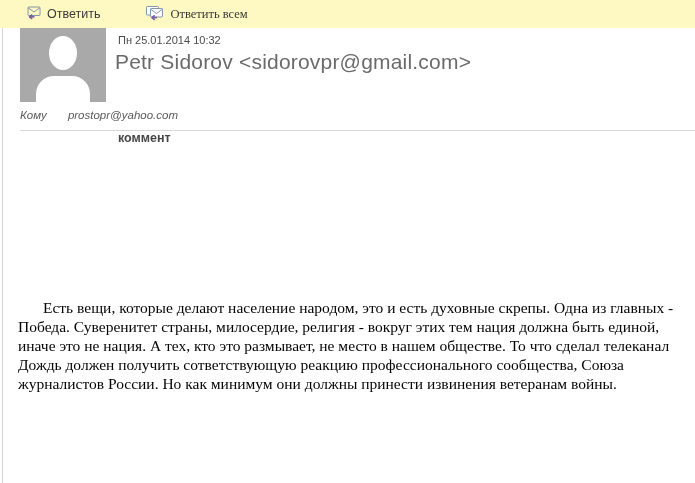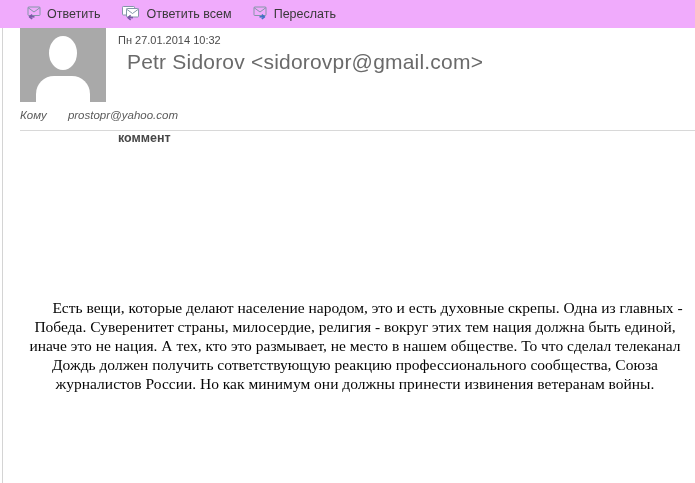--- a/index.html
+++ b/index.html
@@ -16,29 +16,30 @@
   }
   .left-border {
     position: absolute; left: 2px; top: 0; bottom: 0;
     width: 1px; background: #d4d4d4;
   }
 
   
   .toolbar {
     position: absolute; left: 0; top: 0; right: 0; height: 28px;
     display: flex; align-items: center;
-    background: #f0abfc;
+    background: #fef9c3;
+    gap: 24px;
   }
   .tb-btn {
     display: flex; align-items: center;
     height: 22px; padding: 0 6px;
     cursor: default;
   }
   .tb-btn:nth-child(1) { margin-left: 19px; }
-  .tb-btn:nth-child(2) { margin-left: 8px; }
+  .tb-btn:nth-child(2) { margin-left: 8px; font-family: Liberation Serif, serif; }
   .tb-btn:nth-child(3) { margin-left: 8px; }
   .tb-btn .icon { margin-right: 5px; display: inline-block; }
   .tb-btn .lbl {
     font-size: 12.5px; color: #383838; white-space: nowrap;
   }
 
   
   .avatar {
     position: absolute; left: 20px; top: 28px;
     width: 86px; height: 74px;
@@ -53,21 +54,21 @@
     position: absolute; left: 50%; transform: translateX(-50%);
     bottom: -8px; width: 54px; height: 34px;
     background: #ffffff;
     border-radius: 18px 18px 0 0;
   }
   .msg-date {
     position: absolute; left: 118px; top: 34px;
     font-size: 11px; color: #4a4a4a;
   }
   .msg-sender {
-    position: absolute; left: 127px; top: 50px;
+    position: absolute; left: 115px; top: 50px;
     font-size: 21px; color: #6a6a6a; letter-spacing: 0.2px;
     white-space: nowrap;
   }
   .msg-subject {
     position: absolute; left: 118px; top: 87px;
     font-size: 12.5px; font-weight: bold; color: #474747; margin-top: 44px;
   }
   .to-row {
     position: absolute; left: 20px; top: 109px;
     font-size: 11.5px; color: #5a5a5a; font-style: italic;
@@ -86,21 +87,20 @@
     font-family: "Liberation Serif", serif;
     font-size: 15.5px; font-weight: bold;
     line-height: 23px; color: #050505;
   }
   .body-paragraph {
     position: absolute; left: 18px; top: 298px;
     width: 674px;
     font-family: "Liberation Serif", serif;
     font-size: 15.5px; line-height: 19px; color: #050505;
     text-indent: 25px;
-    text-align: center;
   }
 </style>
 </head>
 <body>
 
 <div class="window">
   <div class="left-border"></div>
 
   <div class="toolbar">
 
@@ -122,40 +122,29 @@
           <rect x="2.5" y="2.5" width="12" height="8.5" rx="0.8" fill="#ffffff" stroke="#8496a9" stroke-width="1"></rect>
           <rect x="6.5" y="4.5" width="12" height="8.5" rx="0.8" fill="#ffffff" stroke="#8496a9" stroke-width="1"></rect>
           <path d="M6.5 5.1 L12.5 9.5 L18.5 5.1" fill="none" stroke="#8496a9" stroke-width="1"></path>
           <path d="M13 13.6 Q9.5 13.6 8.5 13.6" fill="none" stroke="#7b5aa6" stroke-width="1.6"></path>
           <path d="M10.7 11.4 L8 13.6 L10.7 15.8" fill="none" stroke="#7b5aa6" stroke-width="1.6" stroke-linejoin="round"></path>
         </svg>
       </span>
       <span class="lbl">Ответить всем</span>
     </div>
 
-    <div class="tb-btn">
-      <span class="icon">
-        <svg width="17" height="17" viewBox="0 0 17 17">
-          <rect x="2" y="3" width="12" height="8.5" rx="0.8" fill="none" stroke="#8496a9" stroke-width="1"></rect>
-          <path d="M2 3.6 L8 8 L14 3.6" fill="none" stroke="#8496a9" stroke-width="1"></path>
-          <path d="M7.5 12.8 Q11 12.8 12 12.8" fill="none" stroke="#4472c4" stroke-width="1.6"></path>
-          <path d="M9.8 10.6 L12.5 12.8 L9.8 15" fill="none" stroke="#4472c4" stroke-width="1.6" stroke-linejoin="round"></path>
-        </svg>
-      </span>
-      <span class="lbl">Переслать</span>
-    </div>
 
   </div>
 
   <div class="avatar">
     <div class="head"></div>
     <div class="shoulders"></div>
   </div>
 
-  <div class="msg-date">Пн 27.01.2014 10:32</div>
+  <div class="msg-date">Пн 25.01.2014 10:32</div>
   <div class="msg-sender">Petr Sidorov &lt;sidorovpr@gmail.com&gt;</div>
   <div class="msg-subject">коммент</div>
 
   <div class="to-row">
     <span class="to-label">Кому</span>
     <span class="to-addr">prostopr@yahoo.com</span>
   </div>
 
   <div class="header-sep"></div>
 

